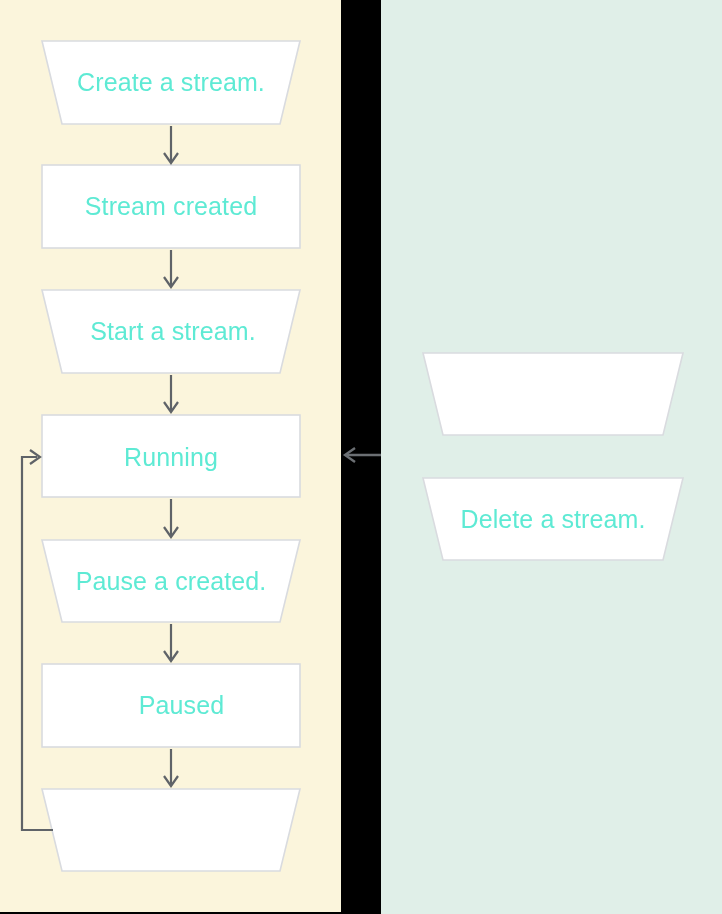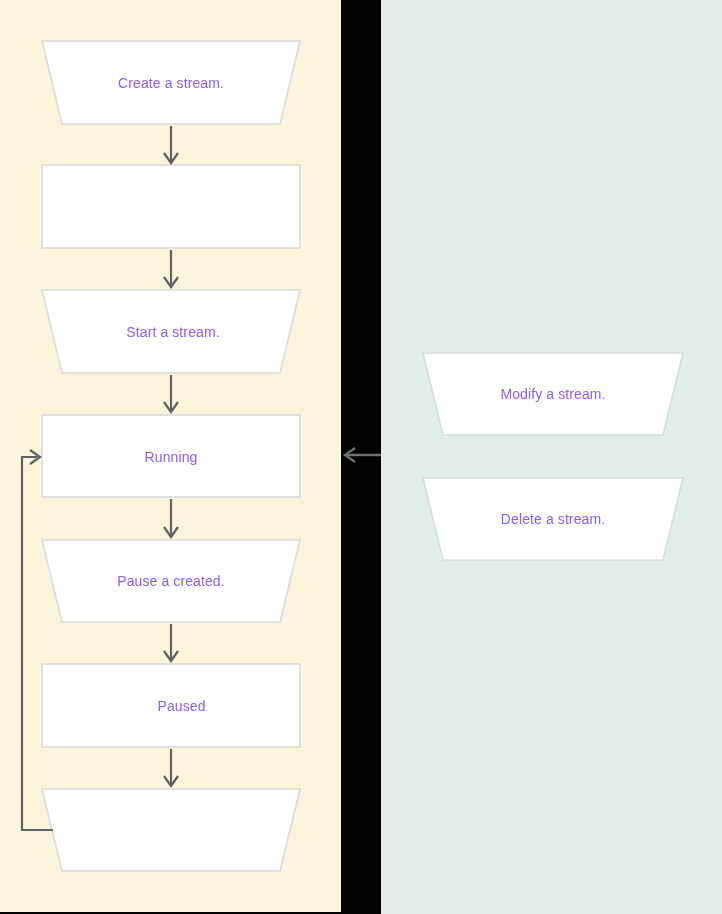--- a/index.html
+++ b/index.html
@@ -30,22 +30,22 @@
     position: absolute;
     left: 0; top: 0;
     width: 722px; height: 914px;
   }
   .node-label {
     position: absolute;
     display: flex;
     align-items: center;
     justify-content: center;
     text-align: center;
-    font-size: 14px;
-    color: #8b5cf6;
+    font-size: 25px;
+    color: #5eead4;
     letter-spacing: 0.1px;
     pointer-events: none;
   }
   .shape { fill: #ffffff; stroke: #d9dbdf; stroke-width: 1.6; }
   .edge  { fill: none; stroke: #5f6368; stroke-width: 2.2; }
   .edge-head { fill: none; stroke: #5f6368; stroke-width: 2.2; stroke-linejoin: miter; }
   .edge-side { fill: none; stroke: #6b6f73; stroke-width: 2.4; }
 </style>
 </head>
 <body>
@@ -98,21 +98,21 @@
       <path class="edge-head" d="M30,450 L40,457 L30,464"></path>
     </g>
 
     <g>
       <line class="edge-side" x1="381" y1="455" x2="347" y2="455"></line>
       <path class="edge-side" d="M355,448 L345,455 L355,462"></path>
     </g>
   </svg>
 
   <div class="node-label" style="left:42px; top:41px;  width:258px; height:83px;">Create a stream.</div>
+  <div class="node-label" style="left:42px; top:165px; width:258px; height:83px;">Stream created</div>
   <div class="node-label" style="left:44px; top:290px; width:258px; height:83px;">Start a stream.</div>
   <div class="node-label" style="left:42px; top:415px; width:258px; height:84px;">Running</div>
   <div class="node-label" style="left:42px; top:540px; width:258px; height:82px;">Pause a created.</div>
   <div class="node-label" style="left:42px; top:664px; width:279px; height:83px;">Paused</div>
 
-  <div class="node-label" style="left:423px; top:353px; width:260px; height:82px;">Modify a stream.</div>
   <div class="node-label" style="left:423px; top:478px; width:260px; height:82px;">Delete a stream.</div>
 
 </div>
 
 </body></html>

